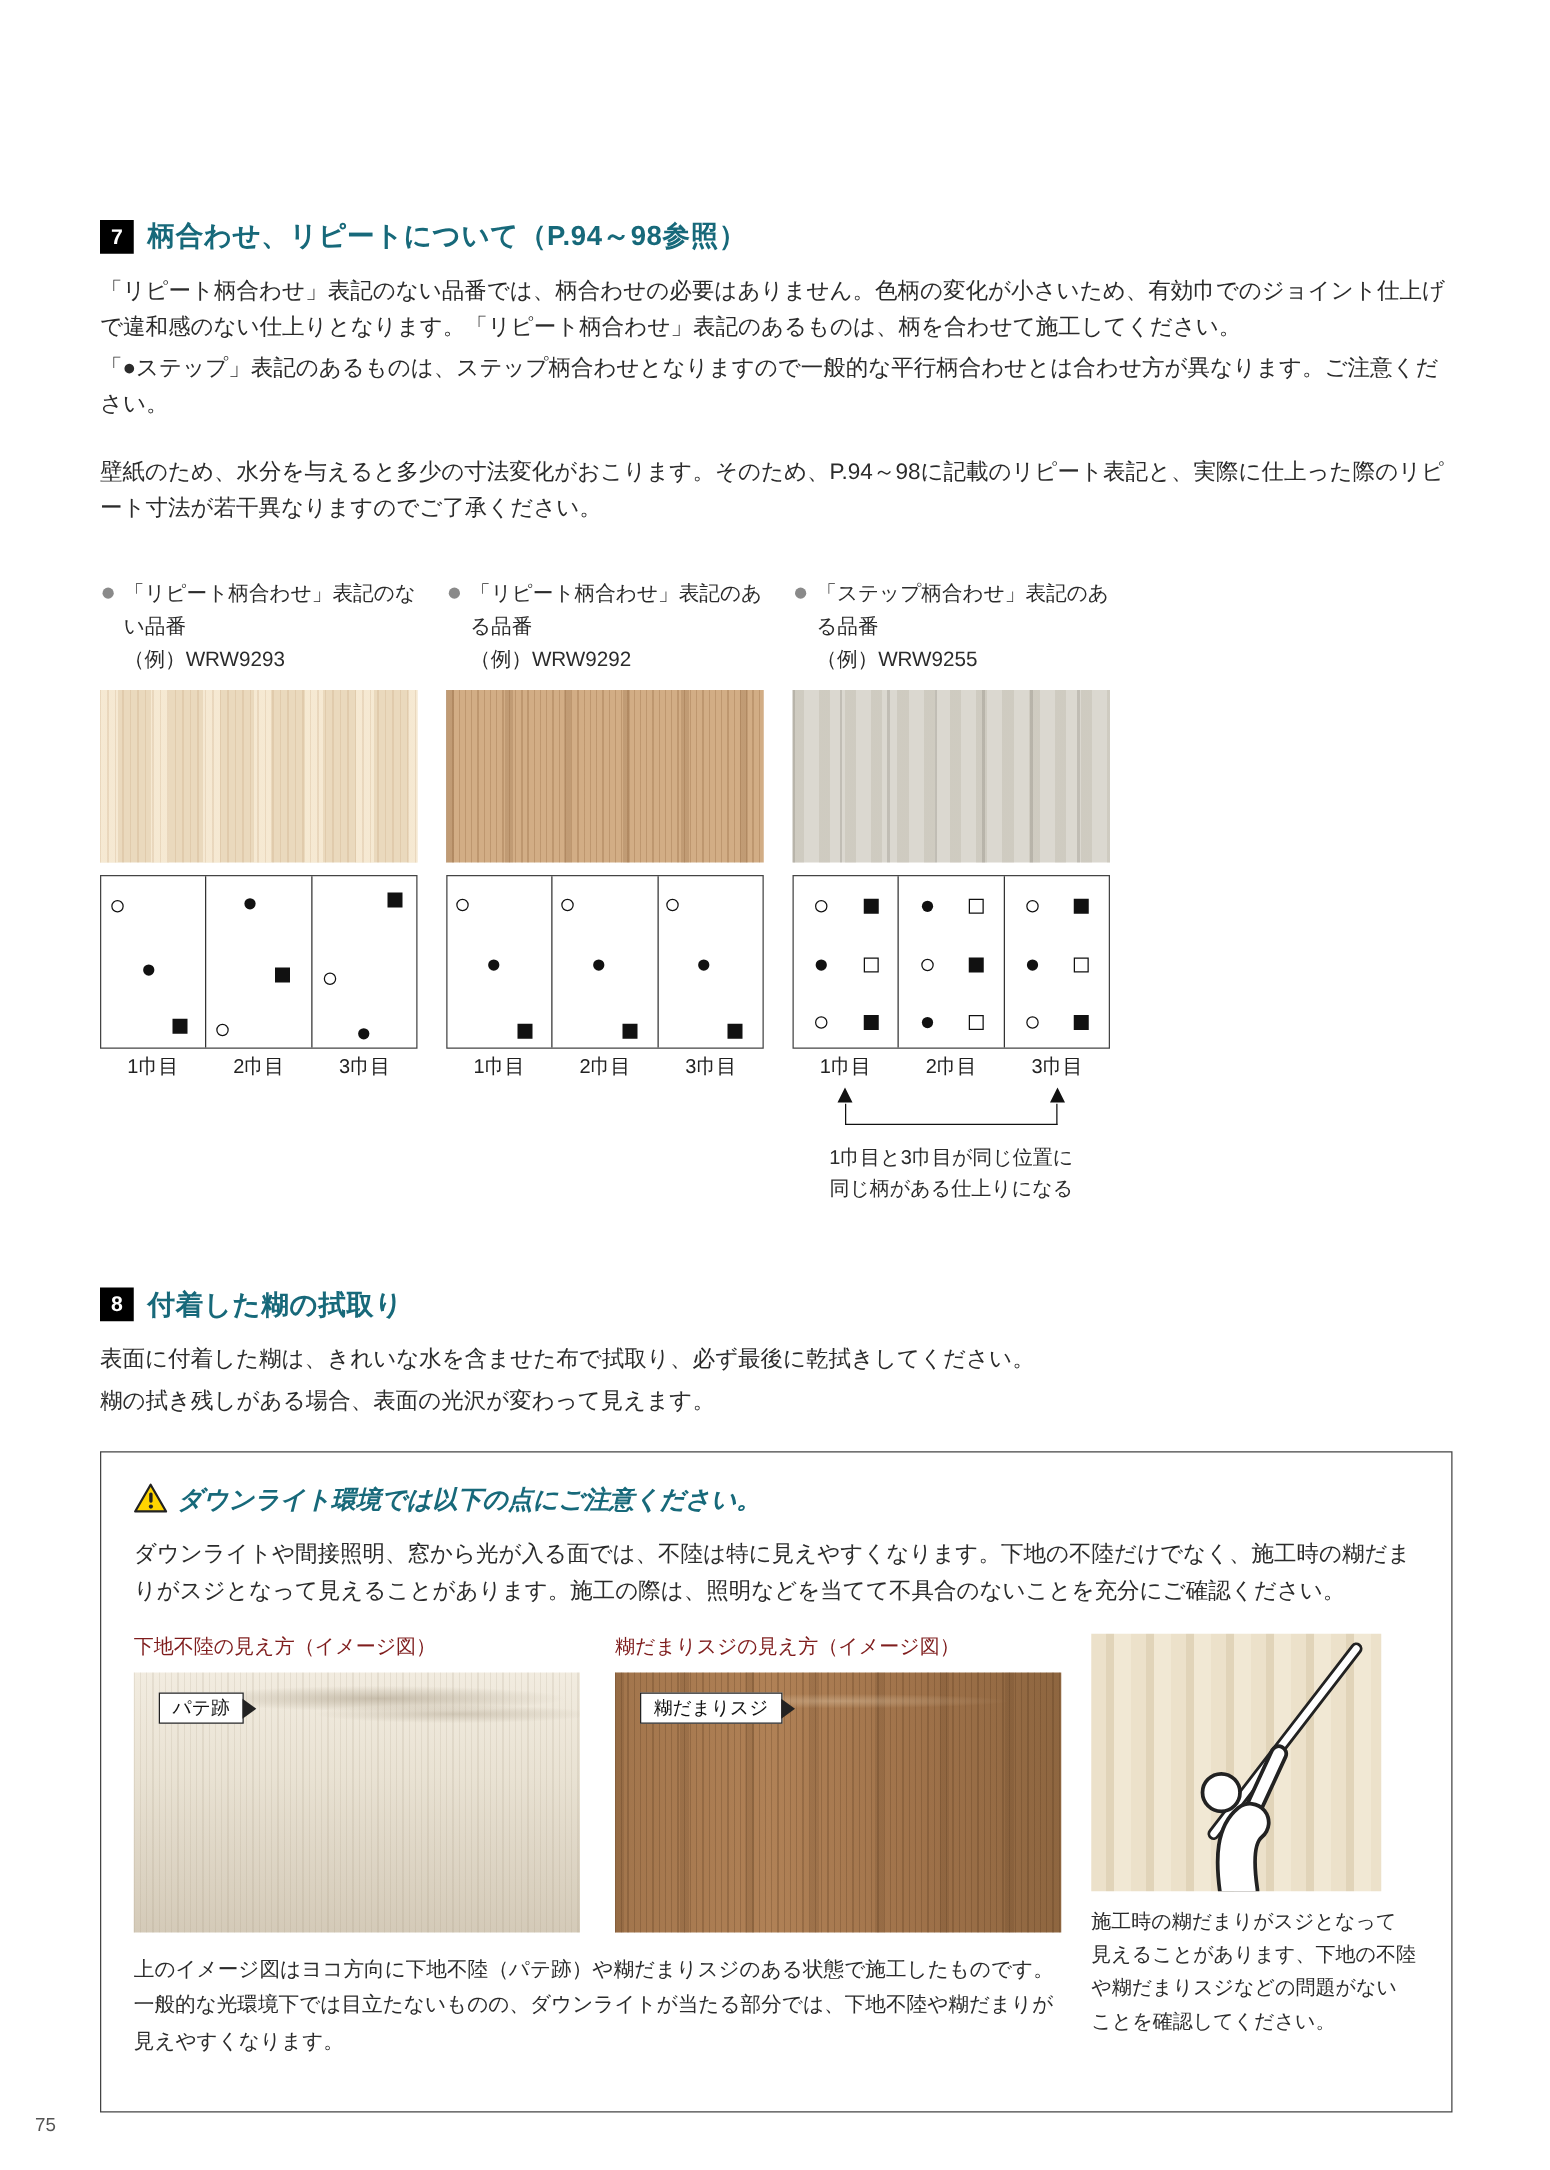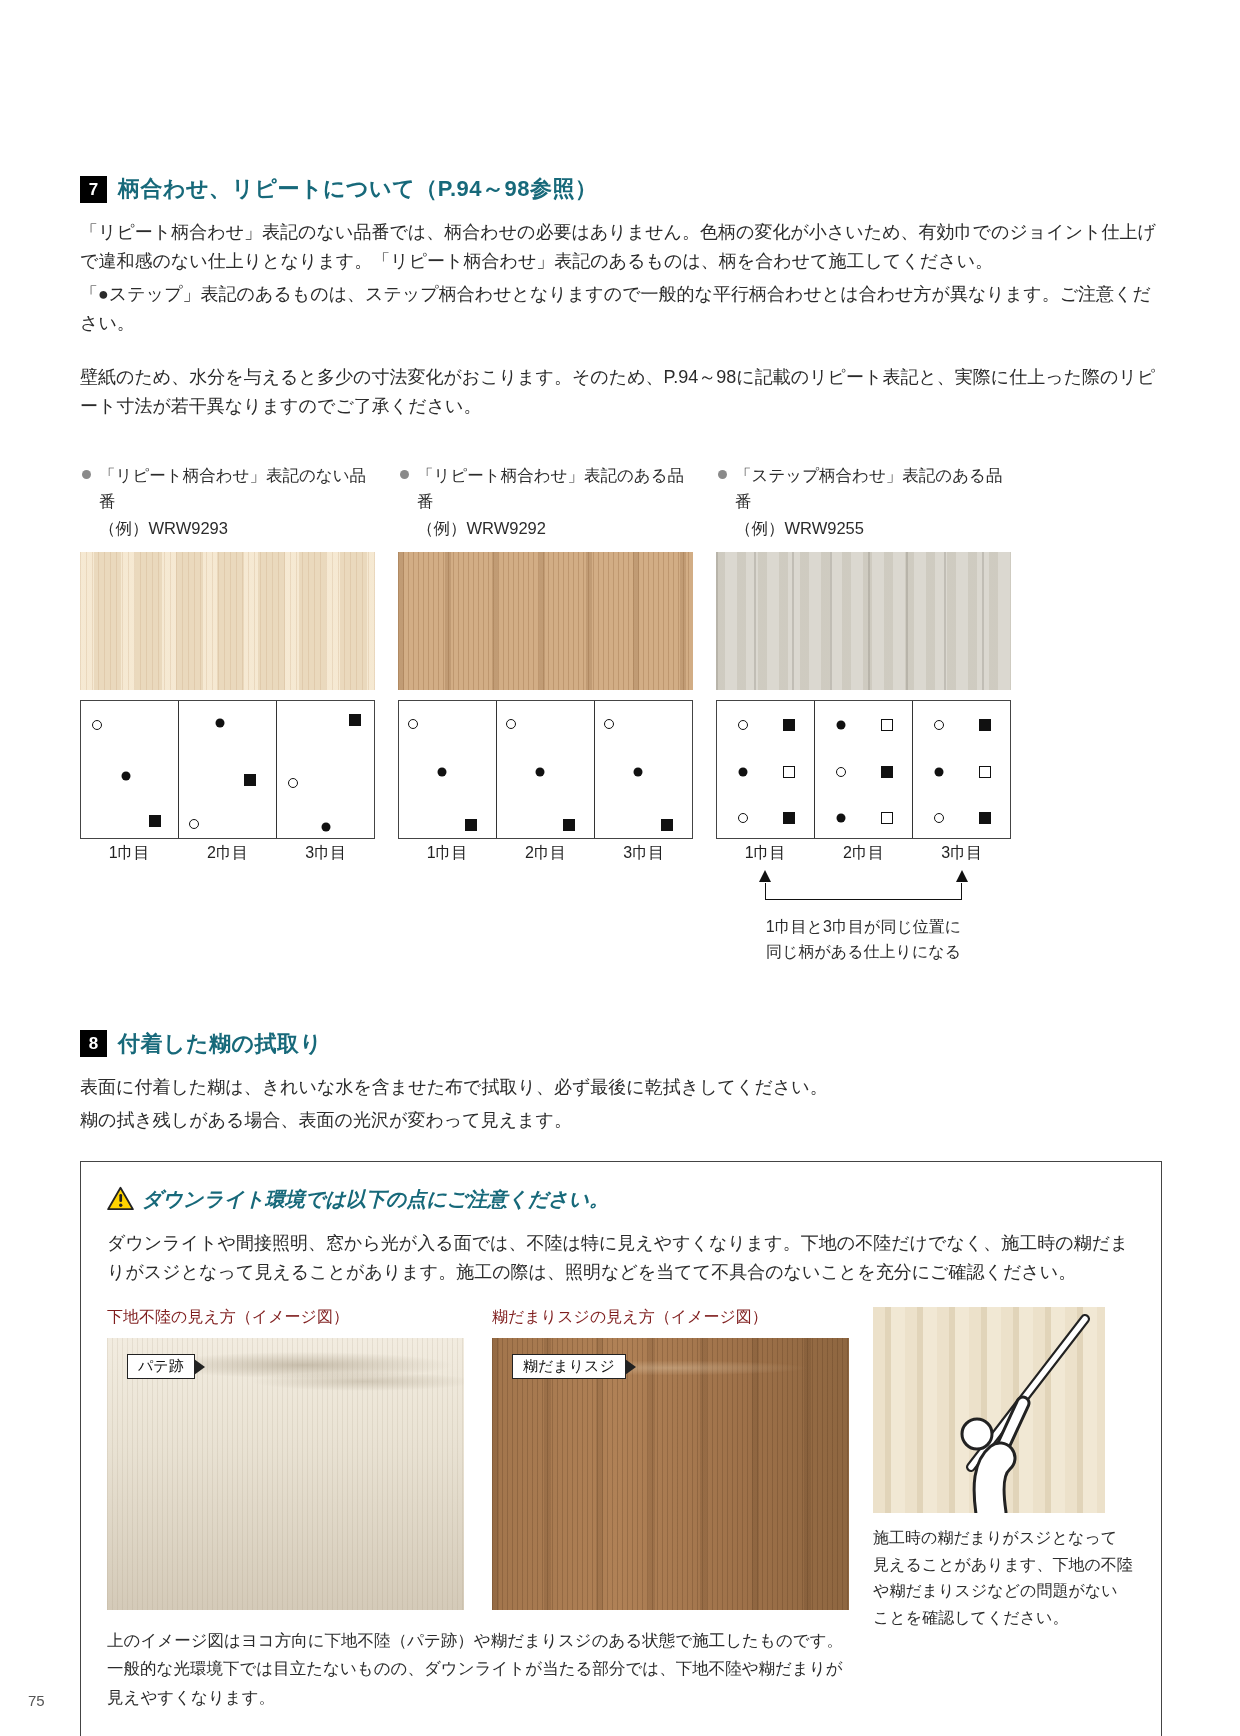--- a/index.html
+++ b/index.html
@@ -23,21 +23,21 @@
 
   .body{font-size:18px;line-height:1.62;margin:0 0 4px 0;}
   .spaced{margin-top:24px;}
 
   .note-row{display:flex;align-items:flex-start;margin-top:10px;}
   .note-label{border:1.5px solid var(--accent);color:var(--accent);font-size:14.5px;
     padding:2px 10px;margin-right:12px;white-space:nowrap;flex:0 0 auto;}
 
   
   .columns{display:flex;gap:23px;margin-top:42px;}
-  .col{width:295px;flex:0 0 auto;}
+  .col{width:254px;flex:0 0 auto;}
   .col-label{display:flex;font-size:16.5px;line-height:1.55;}
   .bullet{width:9px;height:9px;border-radius:50%;background:#8a8a8a;flex:0 0 auto;
     margin:7px 8px 0 2px;}
   .col-code{margin-top:2px;}
 
   .swatch{height:138px;margin-top:10px;}
   .swatch0{background:
     repeating-linear-gradient(90deg, rgba(186,146,104,0.20) 0 1px, rgba(0,0,0,0) 1px 6px),
     repeating-linear-gradient(90deg, rgba(255,246,228,0.55) 0 14px, rgba(0,0,0,0) 14px 41px),
     #ead9bd;}
@@ -74,21 +74,21 @@
   
   .sec8{margin-top:64px;}
   .warn-box{border:1.5px solid #444;margin-top:26px;padding:24px 26px 26px 26px;}
   .warn-head{display:flex;gap:8px;margin-bottom:16px;font-style:italic;}
   .warn-title{color:var(--accent);font-size:20px;font-weight:bold;}
   .warn-content{display:flex;gap:24px;margin-top:20px;}
   .warn-left{width:742px;flex:0 0 auto;}
   .figs{display:flex;gap:28px;}
   .fig{margin:0;width:357px;flex:0 0 auto;}
   .fig figcaption{font-size:16px;margin-bottom:10px;color:#7f1d1d;}
-  .img{height:272px;position:relative;}
+  .img{height:208px;position:relative;}
   .img-putty{background:
     radial-gradient(60% 7% at 55% 10%, rgba(140,125,100,0.40), rgba(0,0,0,0) 70%),
     radial-gradient(45% 5% at 72% 16%, rgba(140,125,100,0.30), rgba(0,0,0,0) 70%),
     repeating-linear-gradient(90deg, rgba(150,135,110,0.14) 0 1px, rgba(0,0,0,0) 1px 5px),
     linear-gradient(180deg, #f2ece0 0%, #e9e2d3 40%, #d4cab8 100%);}
   .img-glue{background:
     radial-gradient(55% 4% at 50% 11%, rgba(235,215,185,0.35), rgba(0,0,0,0) 70%),
     repeating-linear-gradient(90deg, rgba(70,42,18,0.22) 0 1px, rgba(0,0,0,0) 1px 5px),
     repeating-linear-gradient(90deg, rgba(60,35,15,0.12) 0 7px, rgba(0,0,0,0) 7px 52px),
     linear-gradient(90deg, #a2754c 0%, #b08156 35%, #9e7149 70%, #8e6640 100%);}

